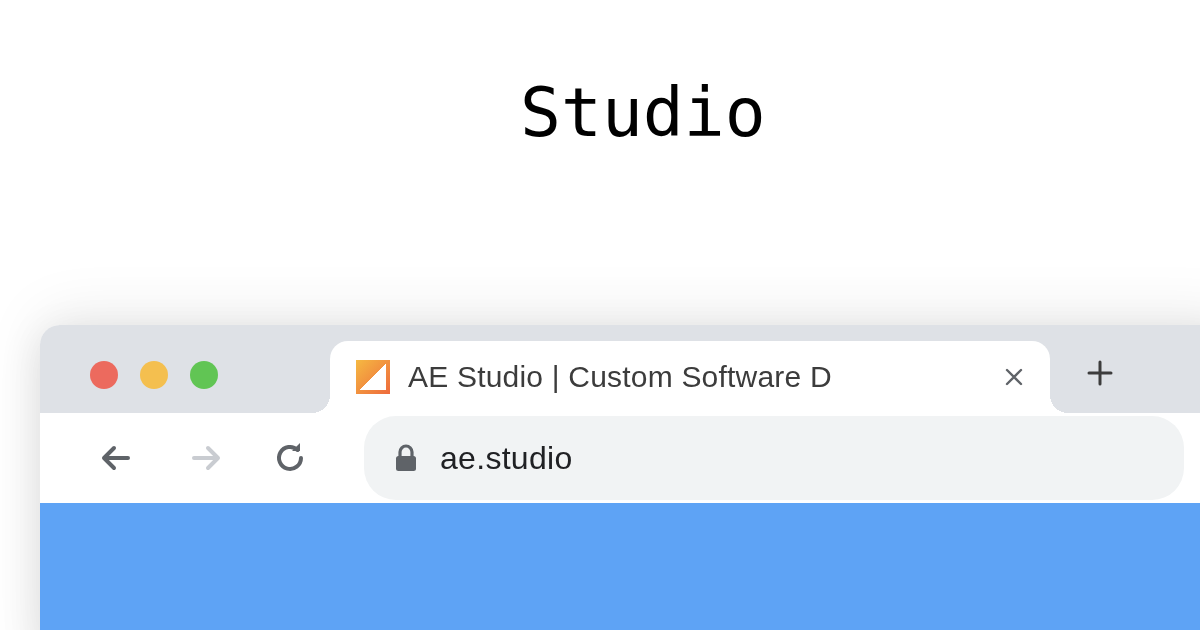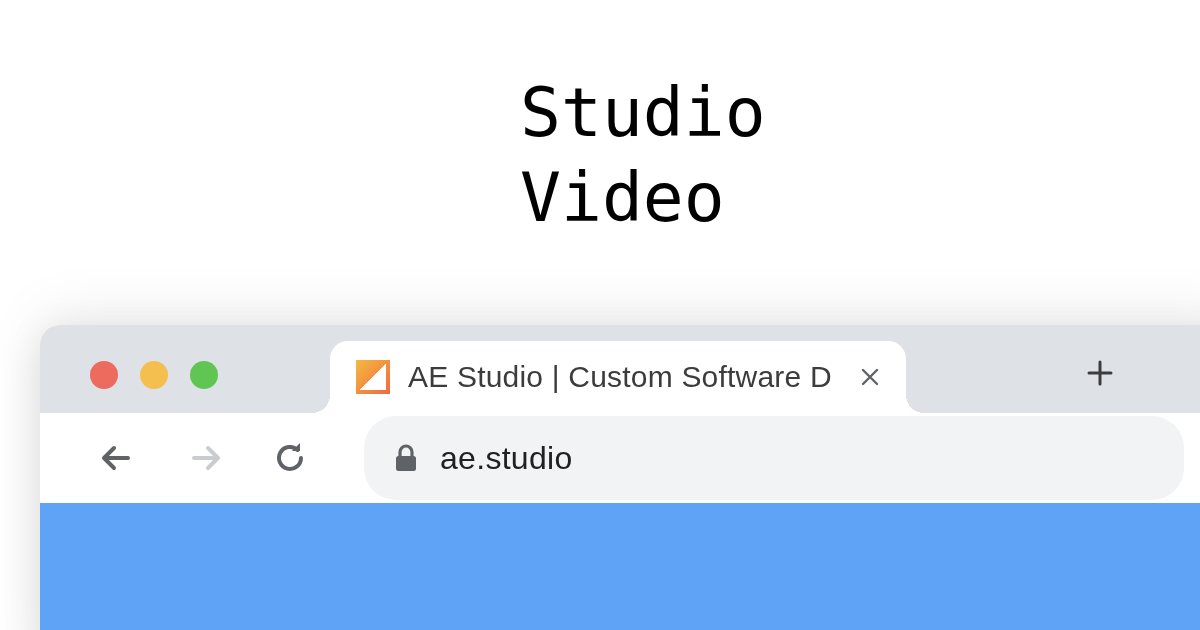--- a/index.html
+++ b/index.html
@@ -54,21 +54,21 @@
     border-radius: 50%;
   }
   .red { background: #ec6a5e; }
   .yellow { background: #f4bf4f; }
   .green { background: #61c554; }
   .tab {
     position: absolute;
     left: 290px;
     bottom: 0;
     height: 72px;
-    width: 576px;
+    width: 720px;
     background: #ffffff;
     border-radius: 18px 18px 0 0;
     display: flex;
     align-items: center;
     padding: 0 22px 0 26px;
     gap: 18px;
   }
   .tab::before,
   .tab::after {
     content: "";
@@ -167,21 +167,20 @@
   .page-content {
     height: 200px;
     background: #5ea3f5;
   }
 </style>
 </head>
 <body>
 
 <div class="heading">
   <div>Studio</div>
-  <div>Video</div>
 </div>
 
 <div class="browser-window">
   <div class="titlebar">
     <div class="traffic-lights">
       <div class="traffic-light red"></div>
       <div class="traffic-light yellow"></div>
       <div class="traffic-light green"></div>
     </div>
 

